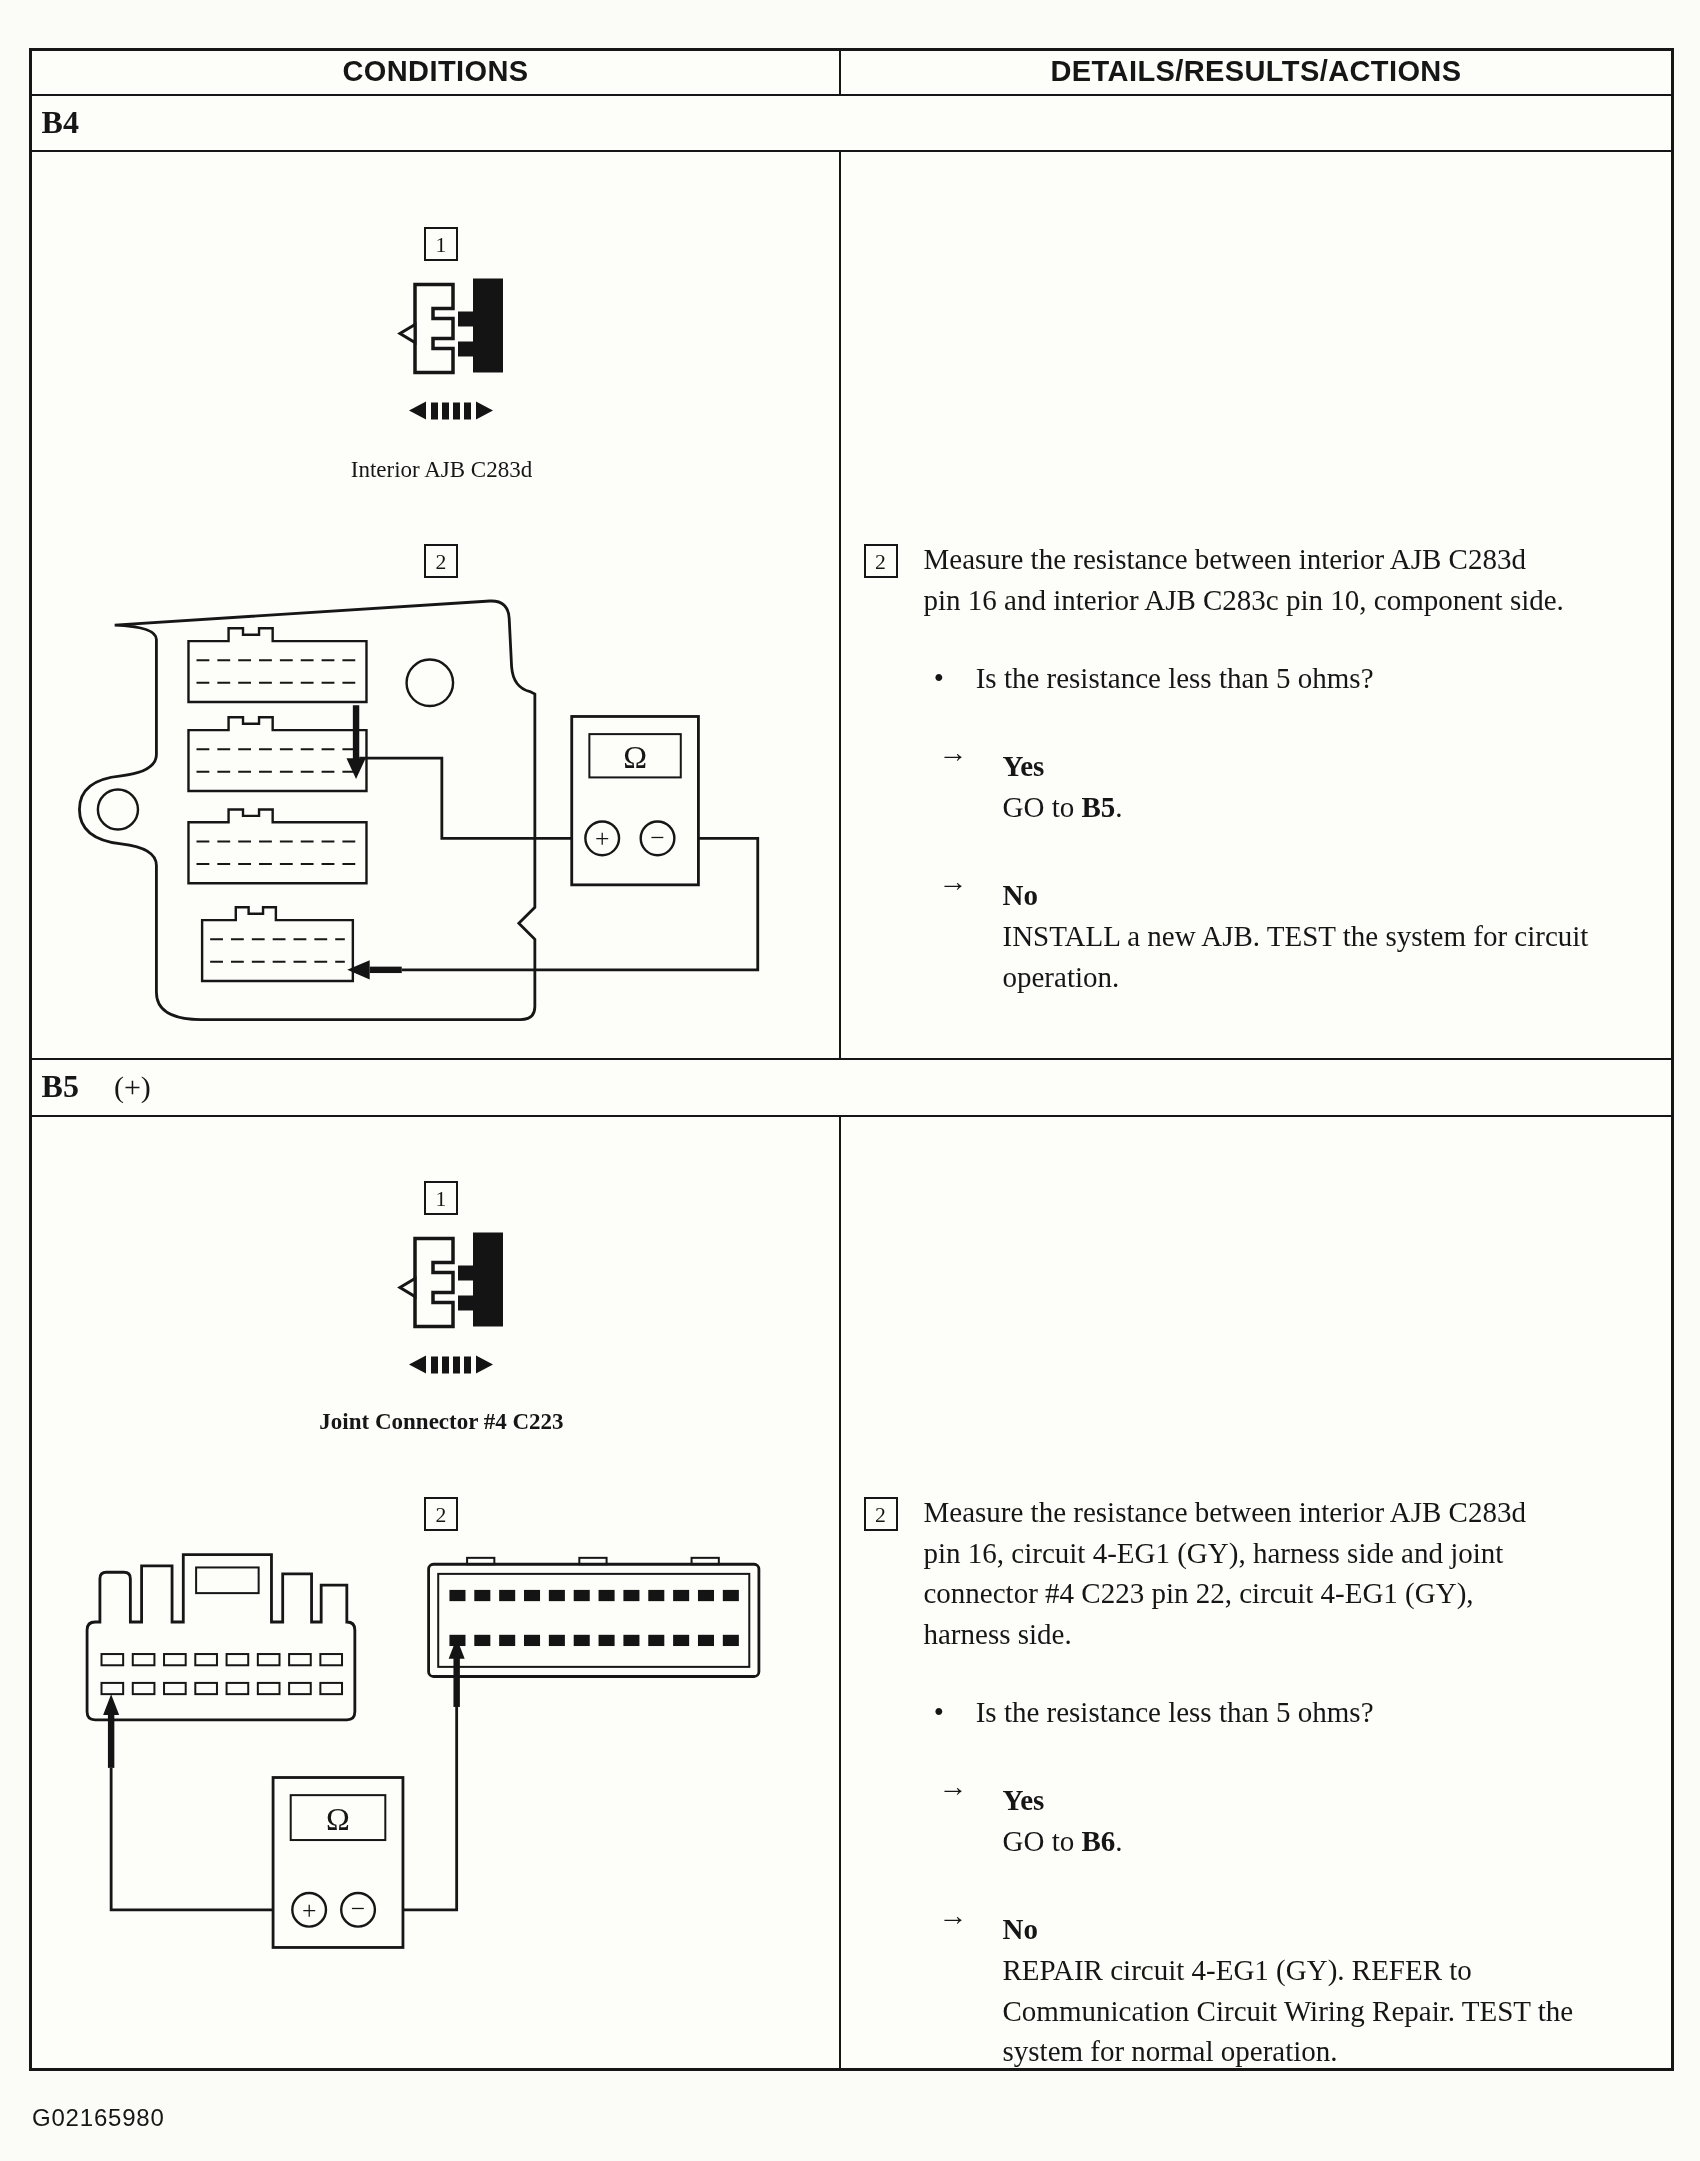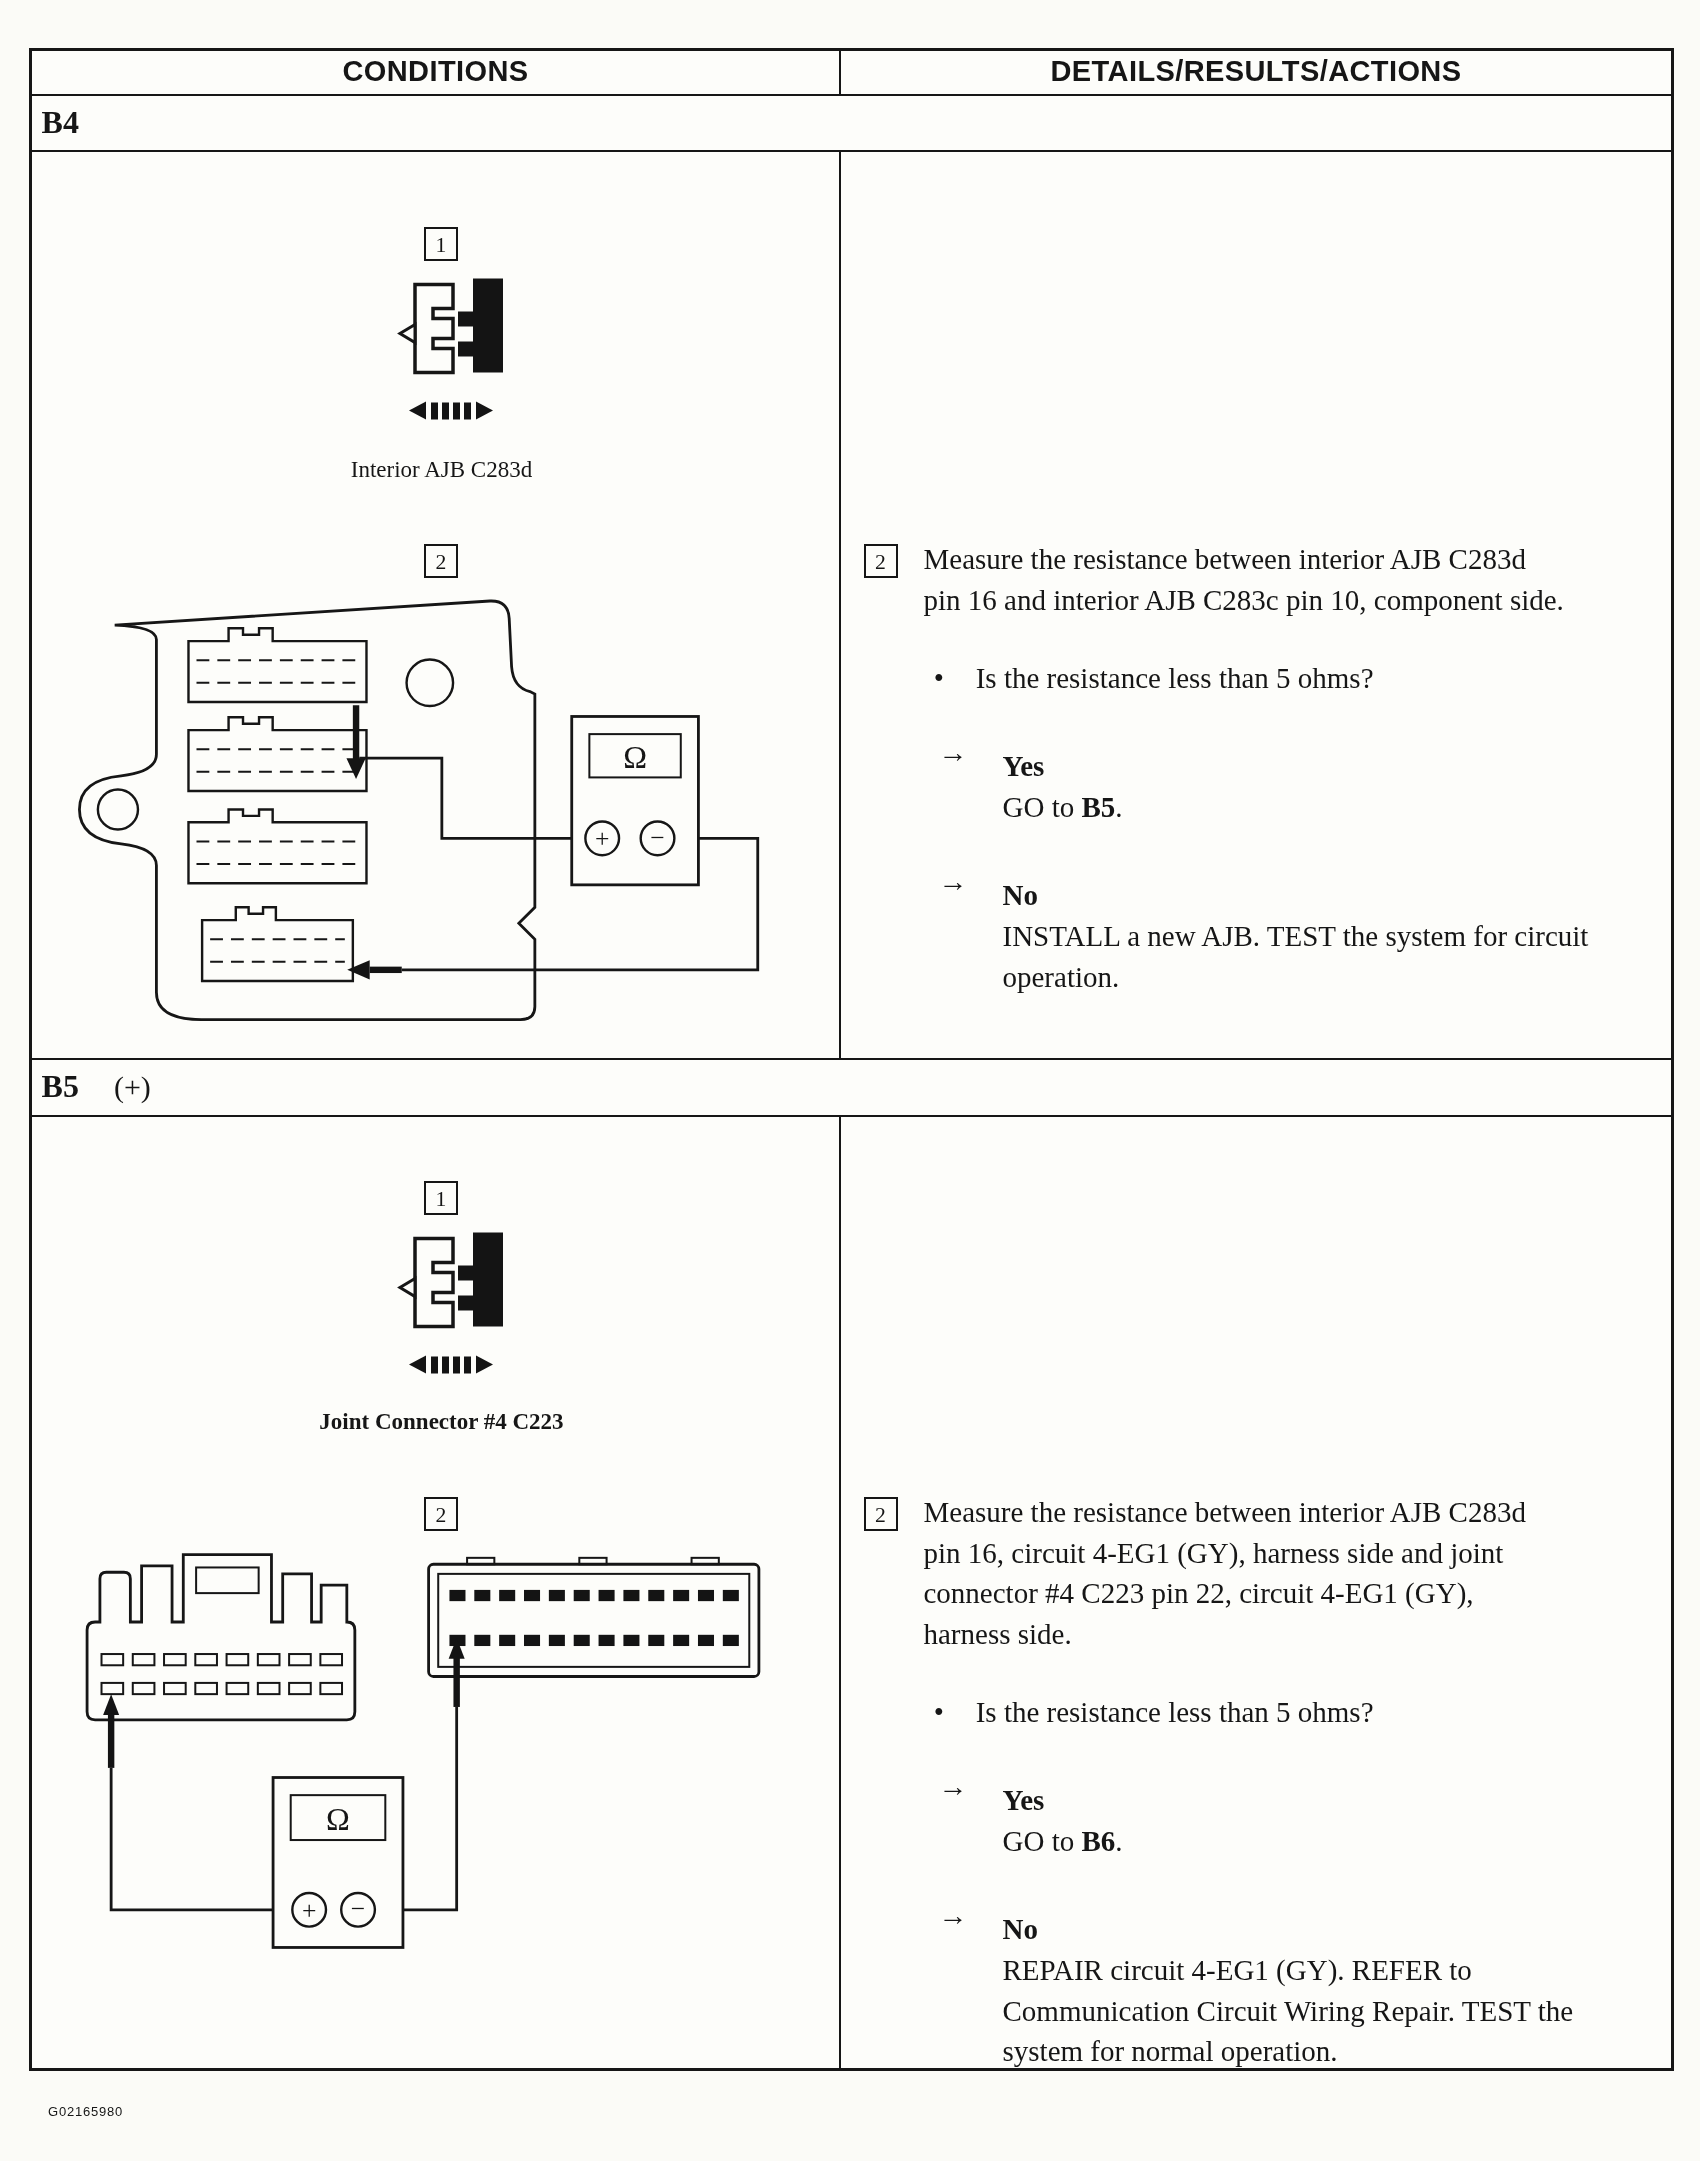--- a/index.html
+++ b/index.html
@@ -50,22 +50,22 @@
   .bullet-line { display:flex; margin-top:37px; margin-left:11.2px; }
   .bullet { width:42px; flex:none; }
   .question { max-width:610px;text-align:center; }
   .branch { display:flex; margin-top:34px; margin-left:16px; }
   .branch .arrow { width:64px; flex:none; }
   .branch-content { max-width:610px;margin-top:14px; }
   .branch-label { display:block; font-weight:bold; }
   .branch-line { display:block; }
   .branch-line b { font-weight:bold; }
   .footer-code {
-    position:absolute; left:48px; top:2104px;
-    font-family:"Liberation Sans", sans-serif; font-size:13px; letter-spacing:0.8px;
+    position:absolute; left:32px; top:2104px;
+    font-family:"Liberation Sans", sans-serif; font-size:24px; letter-spacing:0.8px;
   }
 </style>
 </head>
 <body>
 
 <div class="doc-table">
 
   <div class="row header-row">
     <div class="cell left">
       <span>CONDITIONS</span>

